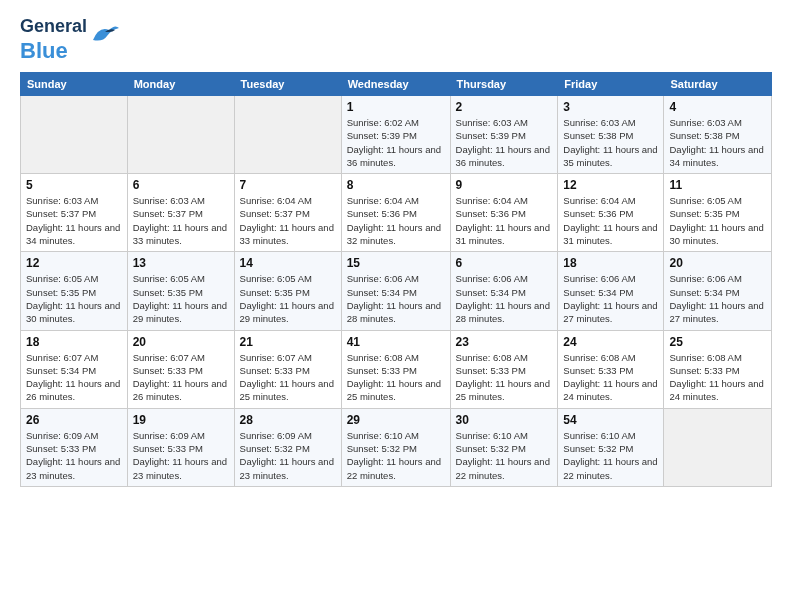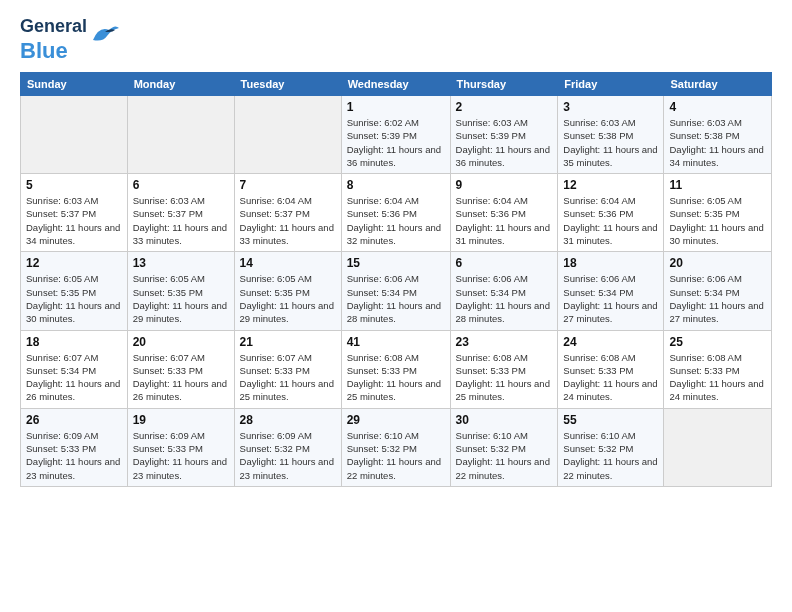--- a/index.html
+++ b/index.html
@@ -301,21 +301,21 @@
 Sunset: 5:32 PM
 Daylight: 11 hours and 22 minutes.</div>
         </td>
         <td>
           <span class="day-num">30</span>
           <div class="day-info" style="white-space: pre-line;">Sunrise: 6:10 AM
 Sunset: 5:32 PM
 Daylight: 11 hours and 22 minutes.</div>
         </td>
         <td>
-          <span class="day-num">55</span>
+          <span class="day-num">54</span>
           <div class="day-info" style="white-space: pre-line;">Sunrise: 6:10 AM
 Sunset: 5:32 PM
 Daylight: 11 hours and 22 minutes.</div>
         </td>
         <td class="empty-cell"></td>
       </tr>
     </tbody>
 </table>
 
 </body></html>

